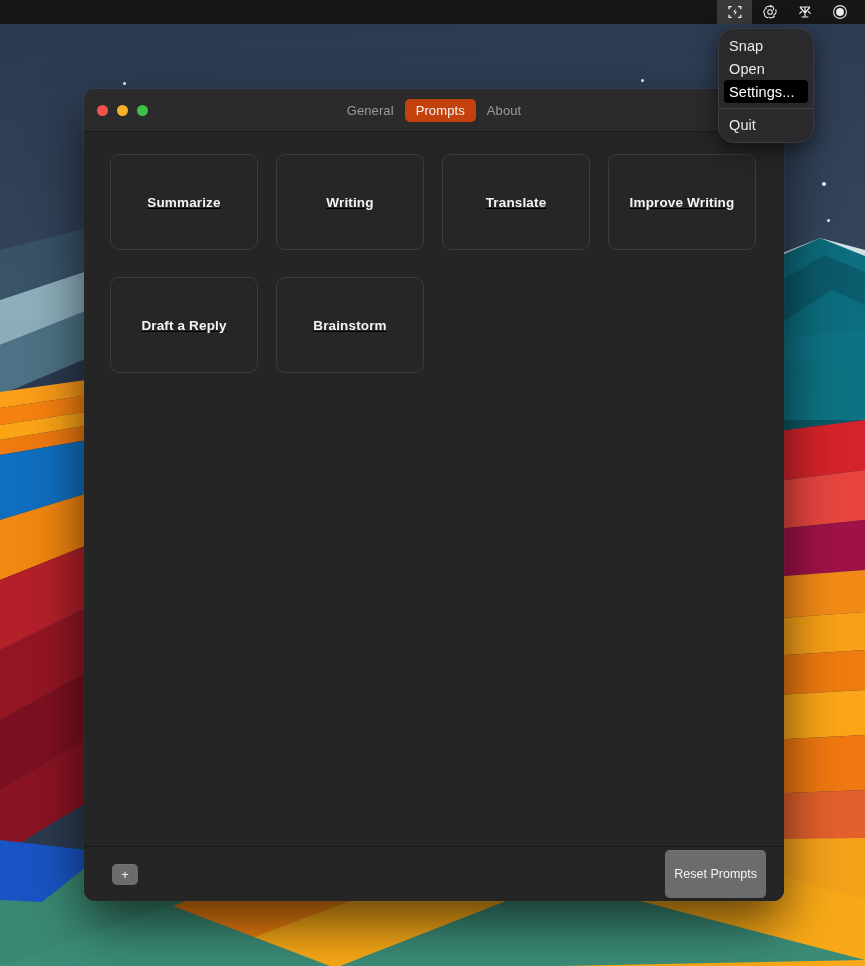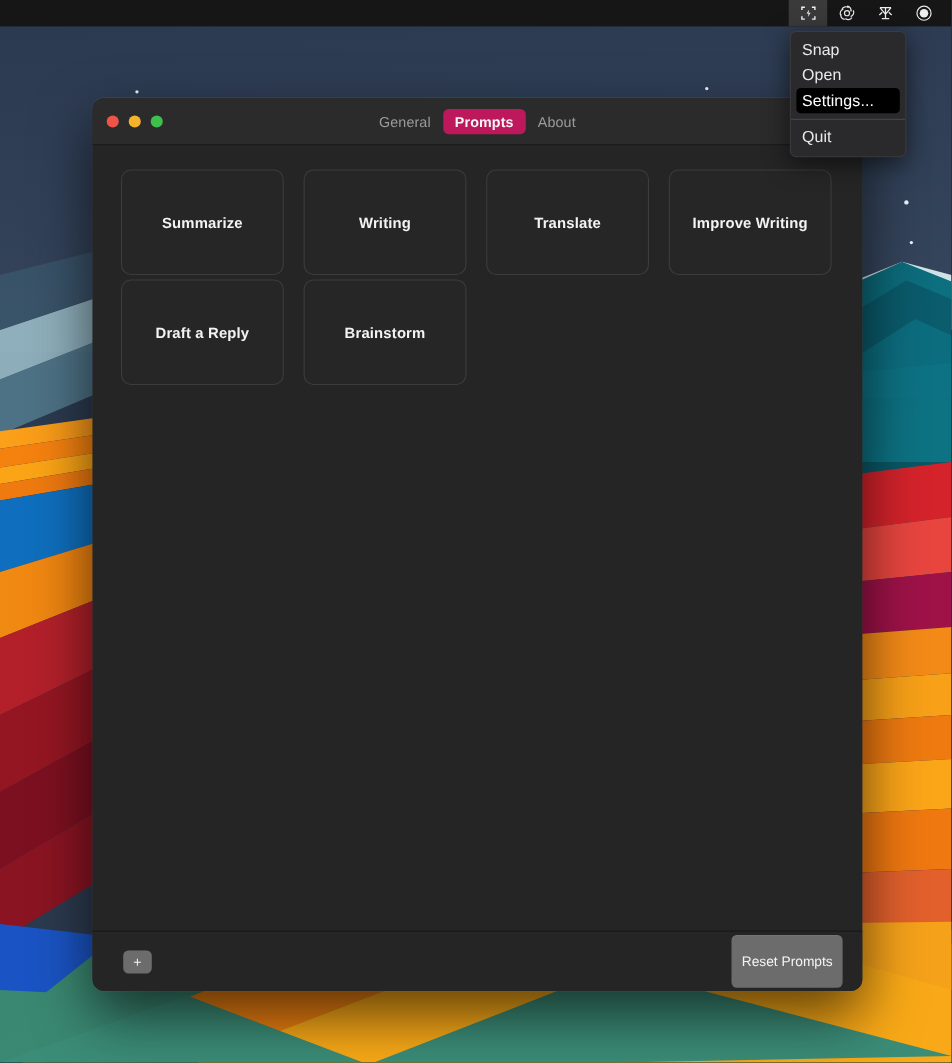--- a/index.html
+++ b/index.html
@@ -33,23 +33,23 @@
     width: 35px; height: 24px;
     display: flex; align-items: center; justify-content: center;
     color: #f2f2f2;
   }
   .mb-item.active { background: #3a3a3a; }
 
   
   #dropdown {
     position: absolute;
     left: 718px; top: 28px;
-    width: 106px;
+    width: 96px;
     background: #2a2a2c;
-    border-radius: 6px;
+    border-radius: 16px;
     border: 1px solid #3b3b3d;
     padding: 5px 0 6px 0;
     box-shadow: 0 6px 22px rgba(0,0,0,.55);
     z-index: 50;
   }
   .menu-row {
     height: 23px;
     display: flex; align-items: center;
     padding: 0 10px;
     font-size: 14.5px;
@@ -102,32 +102,33 @@
   }
   .tabgroup { display: flex; pointer-events: auto; }
   .tab {
     font-size: 13px;
     color: #9b9b9b;
     padding: 4px 11px;
     border-radius: 5px;
     letter-spacing: .1px;
   }
   .tab.sel {
-    background: #be185d;
+    background: #c2410c;
     color: #f5f5f5;
-    font-weight: bold;
+    font-weight: normal;
   }
 
   
   #content { flex: 1 1 auto; position: relative; padding: 22px 25px 0 26px; }
   #grid {
     display: grid;
     grid-template-columns: repeat(4, 148px);
-    gap: 4px 18px;
+    gap: 27px 18px;
     justify-content: start;
+    text-decoration: underline;
   }
   .card {
     height: 96px;
     background: #262626;
     border: 1px solid #3c3c3c;
     border-radius: 9px;
     display: flex; align-items: center; justify-content: center;
     color: #f3f3f3;
     font-size: 13.5px;
     font-weight: bold;

